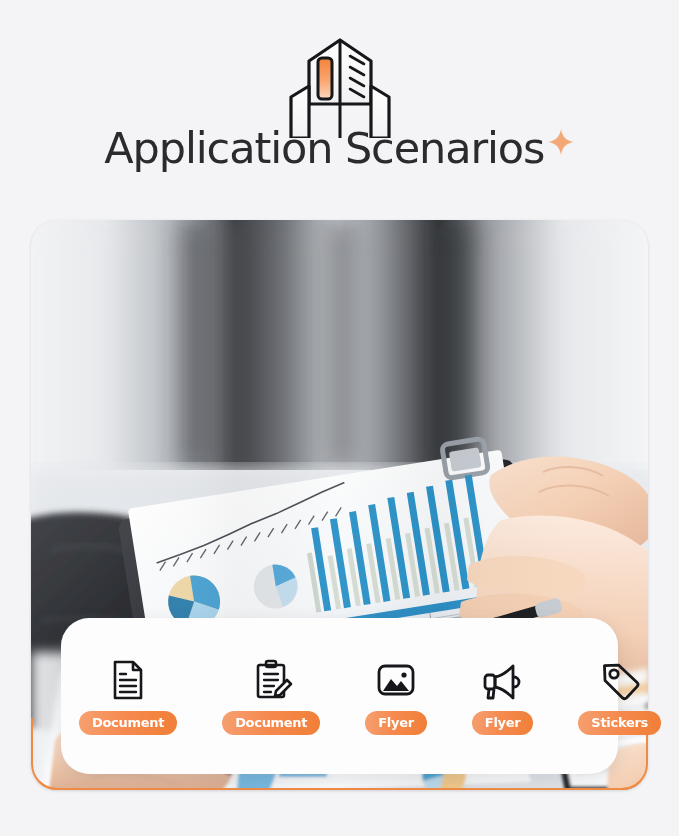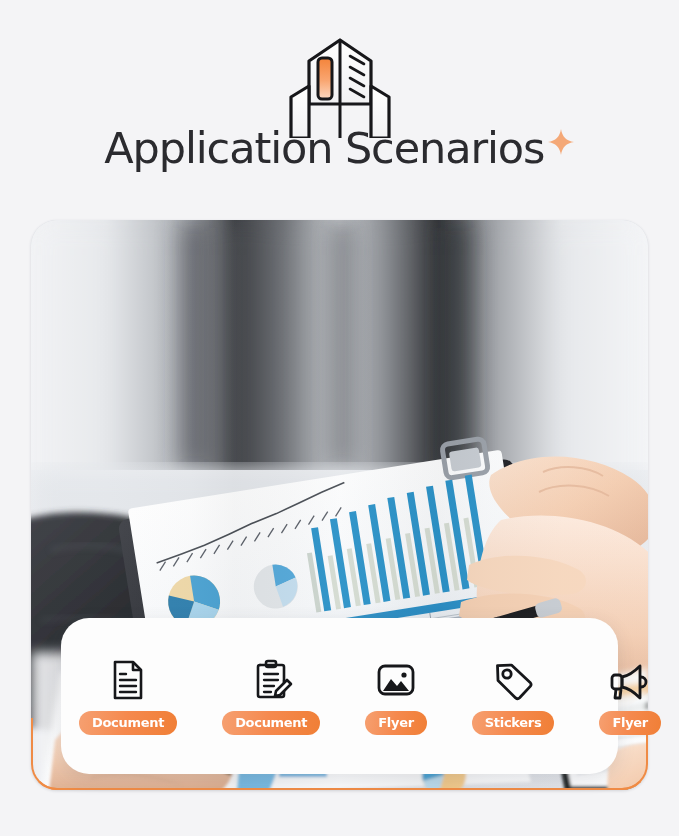--- a/index.html
+++ b/index.html
@@ -566,33 +566,33 @@
           <circle cx="30" cy="17" r="2.6" fill="#16171a"></circle>
           <path d="M9 33 l8 -12 6 7 4 -5 8 10 z" fill="#16171a"></path>
         </svg>
       </span>
       <span class="category-pill">Flyer</span>
     </div>
 
     <div class="category-item">
       <span class="category-icon">
         <svg viewBox="0 0 44 44" width="44" height="44">
-          <path d="M7 7 h14 l18 18 a3 3 0 0 1 0 4 l-11 11 a3 3 0 0 1 -4 0 L7 22 z" transform="rotate(-2 22 22)" fill="none" stroke="#16171a" stroke-width="2.8" stroke-linejoin="round"></path>
-          <circle cx="16" cy="16" r="4.2" fill="none" stroke="#16171a" stroke-width="2.8"></circle>
-        </svg>
-      </span>
-      <span class="category-pill">Stickers</span>
-    </div>
-
-    <div class="category-item">
-      <span class="category-icon">
-        <svg viewBox="0 0 44 44" width="44" height="44">
           <path d="M32 8 C 26 14, 20 18, 14 19 L 14 29 C 20 30, 26 34, 32 40 Z" fill="none" stroke="#16171a" stroke-width="2.8" stroke-linejoin="round"></path>
           <rect x="4" y="17" width="10" height="14" rx="3" fill="none" stroke="#16171a" stroke-width="2.8"></rect>
           <path d="M8 31 L7 40 h5 l1 -9" fill="none" stroke="#16171a" stroke-width="2.8" stroke-linejoin="round"></path>
           <path d="M33 19 a5 5 0 0 1 0 10" fill="none" stroke="#16171a" stroke-width="2.8" stroke-linecap="round"></path>
         </svg>
       </span>
       <span class="category-pill">Flyer</span>
     </div>
+
+    <div class="category-item">
+      <span class="category-icon">
+        <svg viewBox="0 0 44 44" width="44" height="44">
+          <path d="M7 7 h14 l18 18 a3 3 0 0 1 0 4 l-11 11 a3 3 0 0 1 -4 0 L7 22 z" transform="rotate(-2 22 22)" fill="none" stroke="#16171a" stroke-width="2.8" stroke-linejoin="round"></path>
+          <circle cx="16" cy="16" r="4.2" fill="none" stroke="#16171a" stroke-width="2.8"></circle>
+        </svg>
+      </span>
+      <span class="category-pill">Stickers</span>
+    </div>
   </div>
 
 </div>
 
 </body></html>

